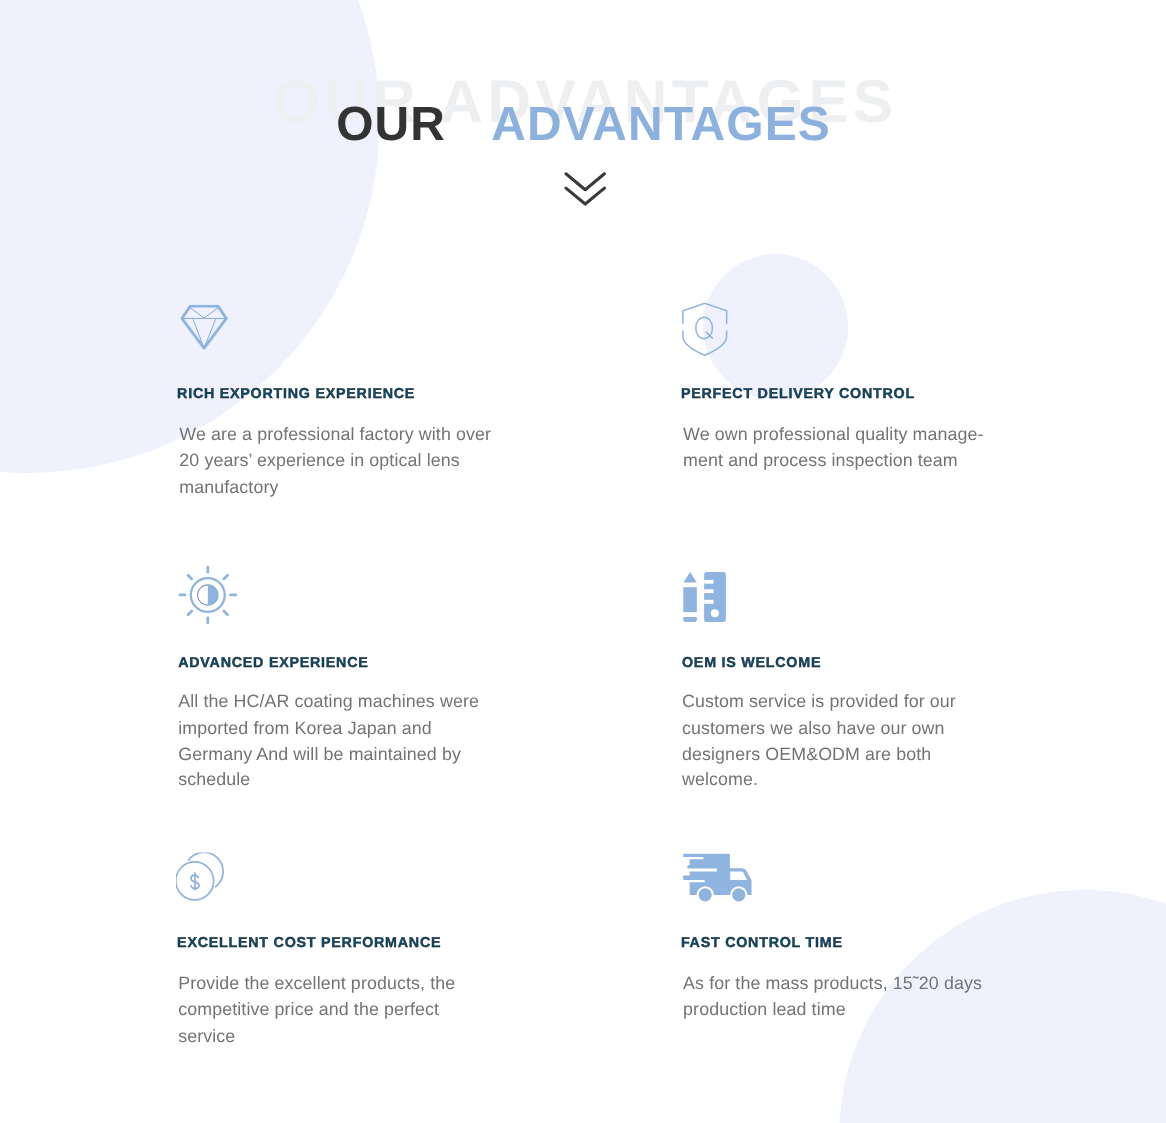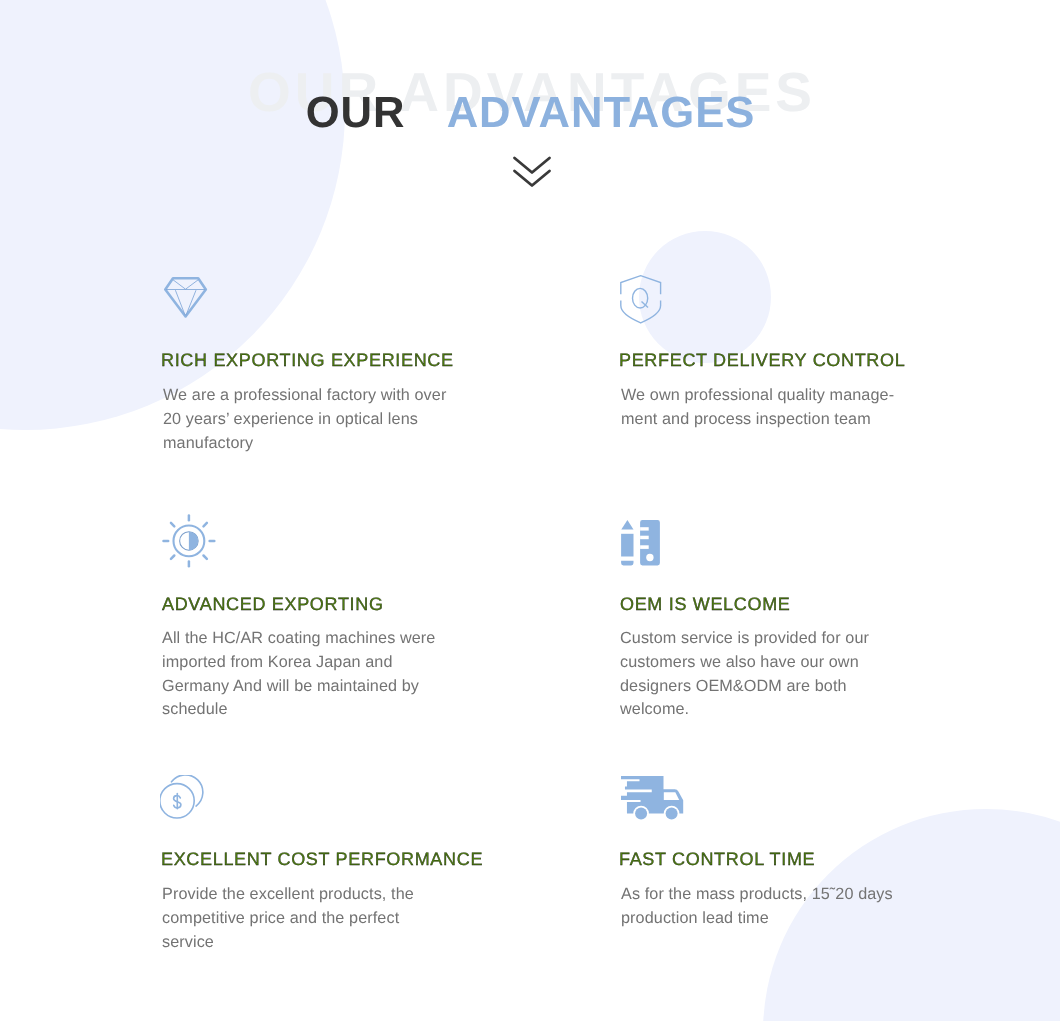--- a/index.html
+++ b/index.html
@@ -15,21 +15,21 @@
 
   .ghost{position:absolute;left:0;top:65px;width:1060px;text-align:center;
       font-size:55px;font-weight:700;color:#edeff1;letter-spacing:3.98px;text-indent:3.98px;line-height:1;}
   .title{position:absolute;left:0;top:90px;width:1060px;text-align:center;
       font-size:43.6px;font-weight:700;line-height:1.1;color:#333;letter-spacing:1px;text-indent:1px;}
   .title .blue{color:#8cb1de;margin-left:28px;}
   .chev{position:absolute;left:512px;top:155px;}
 
   .card{position:absolute;width:330px;}
   .iconbox{position:absolute;}
-  .ctitle{position:absolute;font-size:18px;font-weight:400;letter-spacing:0.68px;-webkit-text-stroke:0.33px #111;color:#4d7c0f;white-space:nowrap;}
+  .ctitle{position:absolute;font-size:13px;font-weight:700;letter-spacing:0.68px;-webkit-text-stroke:0.33px #111;color:#0c4a6e;white-space:nowrap;}
   .cbody{position:absolute;font-size:16.2px;font-weight:400;color:#737373;line-height:23.8px;letter-spacing:0.1px;width:290px;}
 </style>
 </head>
 <body>
 
 <div class="page">
   <div class="blob" id="blob-tl"></div>
   <div class="blob" id="blob-mid"></div>
   <div class="blob" id="blob-br"></div>
 
@@ -81,21 +81,21 @@
           <path d="M47.6 26.9 H52.3"></path>
         <path d="M8.95 8.95 L12.3 12.3"></path>
           <path d="M41.5 41.5 L44.85 44.85"></path>
         <path d="M44.85 8.95 L41.5 12.3"></path>
           <path d="M12.3 41.5 L8.95 44.85"></path>
       </g>
       <circle cx="26.9" cy="26.9" r="15.4" fill="none" stroke="#8fb4e0" stroke-width="2.1"></circle>
       <circle cx="26.9" cy="26.9" r="9.25" fill="none" stroke="#7c9fcb" stroke-width="1.05"></circle>
       <path d="M26.9 17.65 A9.25 9.25 0 0 1 26.9 36.15 Z" fill="#8fb4e0"></path>
     </svg>
-    <div class="ctitle" style="top:79.5px">ADVANCED EXPORTING</div>
+    <div class="ctitle" style="top:79.5px">ADVANCED EXPERIENCE</div>
     <div class="cbody" style="top:113px">All the HC/AR coating machines were imported from Korea Japan and Germany And will be maintained by schedule</div>
   </div>
 
   <div class="card" style="left:621px;top:520.2px">
     <svg class="iconbox" style="left:0px;top:0px" width="39" height="46" viewBox="0 0 39 46">
       <g fill="#8fb4e0">
         <path d="M6.4 0.1 L12.5 9.5 H0.3 Z"></path>
         <rect x="0.1" y="13.8" width="12.4" height="22.7"></rect>
         <path d="M0.1 40.8 h12.4 v2.3 a2.3 2.3 0 0 1 -2.3 2.3 h-7.8 a2.3 2.3 0 0 1 -2.3 -2.3 z"></path>
         <path d="M21.4 0.1 h15.2 a2.3 2.3 0 0 1 2.3 2.3 v40.7 a2.3 2.3 0 0 1 -2.3 2.3 h-15.2 a2.3 2.3 0 0 1 -2.3 -2.3 v-40.7 a2.3 2.3 0 0 1 2.3 -2.3 z"></path>

